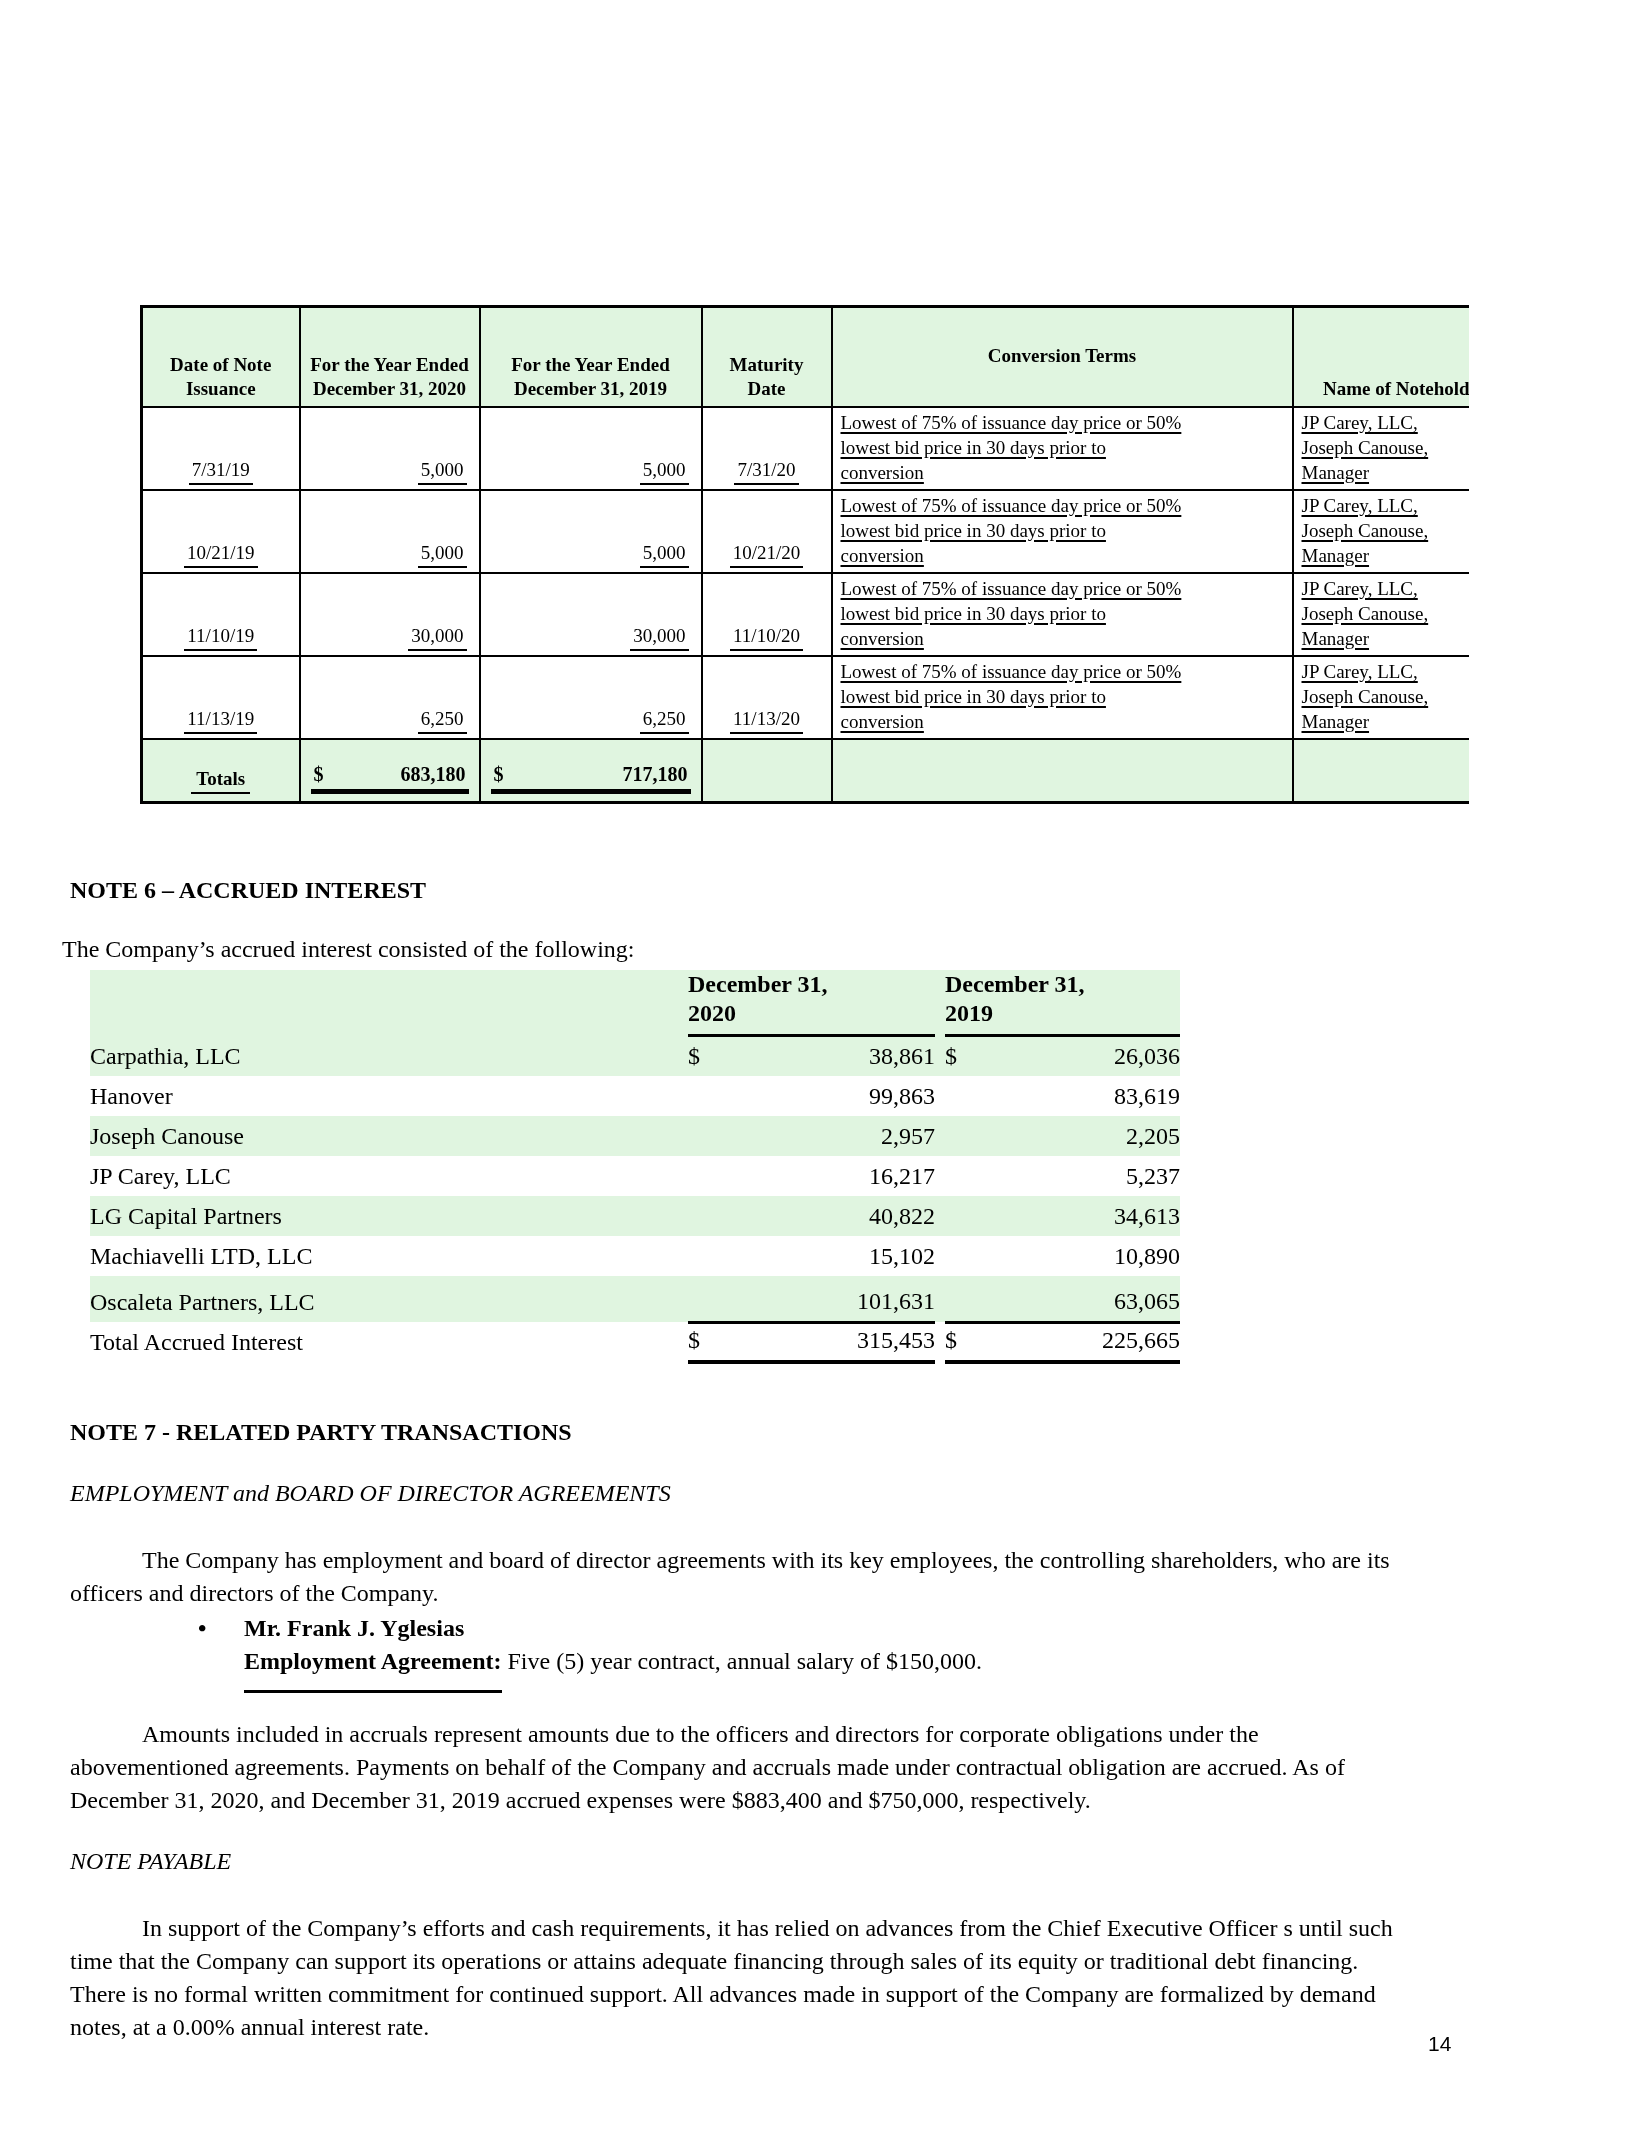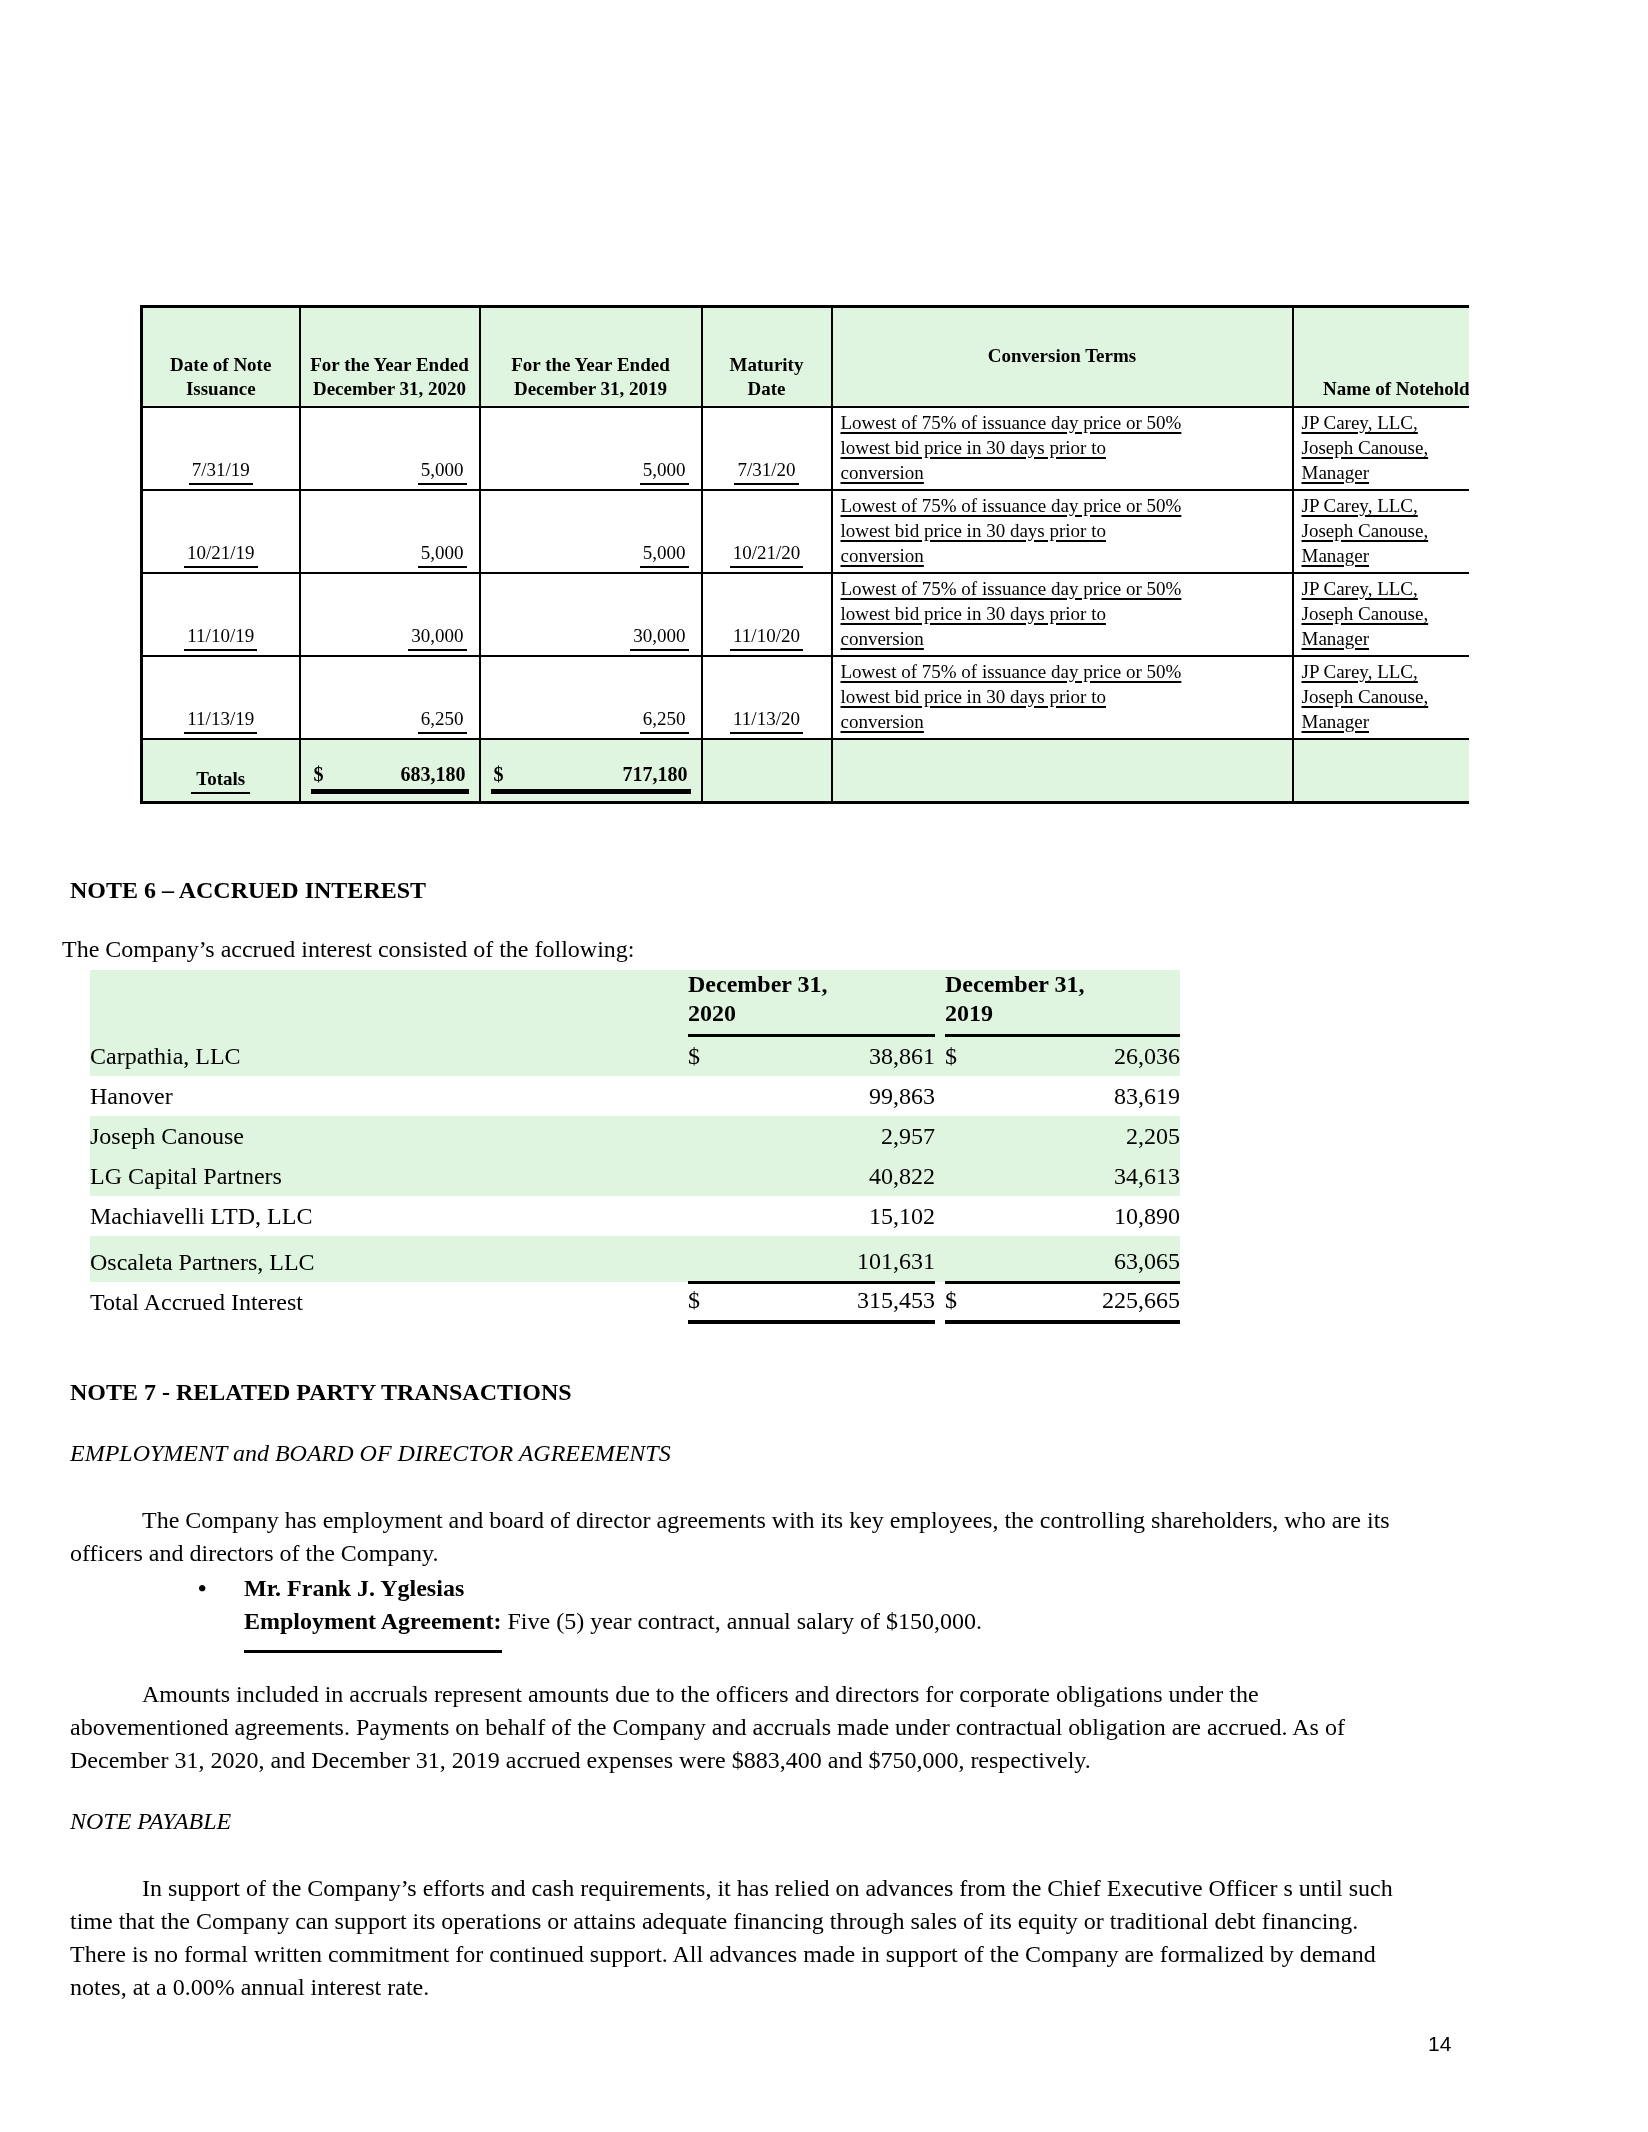--- a/index.html
+++ b/index.html
@@ -233,20 +233,28 @@
           <td class="v-cell v19">83,619</td>
         </tr>
         <tr class="green">
           <td class="label-cell">Joseph Canouse</td>
           <td class="d-cell"></td>
           <td class="v-cell v20">2,957</td>
           <td></td>
           <td class="d-cell"></td>
           <td class="v-cell v19">2,205</td>
         </tr>
+        <tr>
+          <td class="label-cell">JP Carey, LLC</td>
+          <td class="d-cell"></td>
+          <td class="v-cell v20">16,217</td>
+          <td></td>
+          <td class="d-cell"></td>
+          <td class="v-cell v19">5,237</td>
+        </tr>
         <tr class="green">
           <td class="label-cell">LG Capital Partners</td>
           <td class="d-cell"></td>
           <td class="v-cell v20">40,822</td>
           <td></td>
           <td class="d-cell"></td>
           <td class="v-cell v19">34,613</td>
         </tr>
         <tr>
           <td class="label-cell">Machiavelli LTD, LLC</td>

